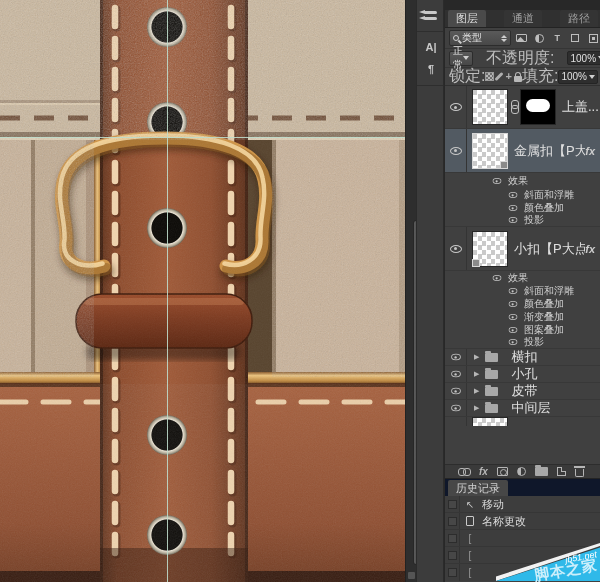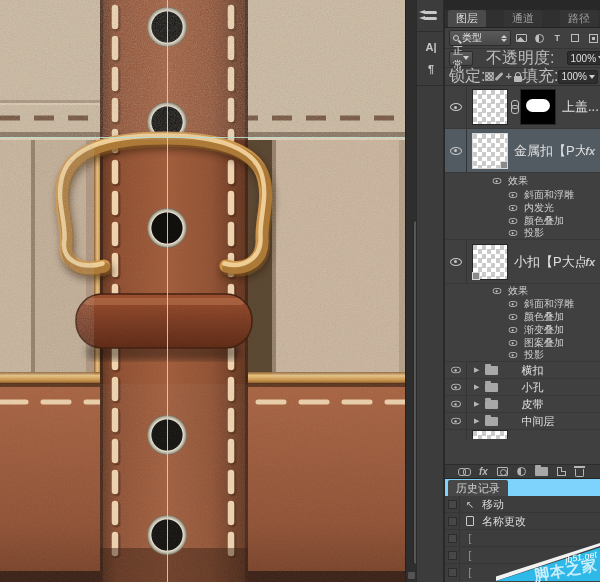--- a/index.html
+++ b/index.html
@@ -119,21 +119,21 @@
     font-size:10px; color:#cfcfcf; }
   .erow.sub { padding-left:62px; height:13px; }
   .erow .eye { transform:scale(0.72); }
 
   .grow { height:17px; display:flex; align-items:center; border-bottom:1px solid #383838; }
   .gtri { color:#b5b5b5; font-size:7px; margin-left:7px; flex:none; }
   .folder { width:13px; height:9px; background:#a8a8a8; border-radius:1px; position:relative;
     margin-left:6px; flex:none; }
   .folder::before { content:""; position:absolute; top:-2px; left:0; width:6px; height:2px;
     background:#a8a8a8; border-radius:1px 1px 0 0; }
-  .gname { margin-left:23px; font-size:11px; color:#e0e0e0; white-space:nowrap; }
+  .gname { margin-left:13px; font-size:13px; color:#e0e0e0; white-space:nowrap; }
   .partialrow { height:9px; display:flex; }
   .partialrow .strip { width:36px; height:9px; margin-left:27px;
     background:repeating-conic-gradient(#ffffff 0% 25%, #cacaca 0% 50%); background-size:9px 9px;
     border:1px solid #272727; border-bottom:none; }
 
   
   .lbar { height:14px; background:#3a3a3a; border-top:1px solid #2d2d2d;
     display:flex; align-items:center; gap:9px; padding-left:13px; }
   .lbar .chainh { width:12px; height:7px; position:relative; }
   .lbar .chainh::before, .lbar .chainh::after { content:""; position:absolute; top:0; width:6px; height:6px;
@@ -147,21 +147,21 @@
     background:linear-gradient(90deg,#b5b5b5 50%,transparent 50%); }
   .ic-newl { width:9px; height:9px; border:1px solid #b5b5b5; position:relative; }
   .ic-newl::after { content:""; position:absolute; right:-1px; top:-1px; width:4px; height:4px;
     background:#3a3a3a; border-left:1px solid #b5b5b5; border-bottom:1px solid #b5b5b5; }
   .ic-trash { width:9px; height:8px; border:1px solid #b5b5b5; border-top:none; border-radius:0 0 2px 2px;
     position:relative; margin-top:3px; }
   .ic-trash::before { content:""; position:absolute; left:-2px; top:-3px; width:11px; height:1.5px;
     background:#b5b5b5; }
 
   
-  .hheader { height:18px; background:#7dd3fc; display:flex; align-items:flex-end; padding-left:3px;
+  .hheader { height:18px; background:#0f172a; display:flex; align-items:flex-end; padding-left:3px;
     border-top:1px solid #242424; }
   .htab { height:16px; padding:0 8px; background:#474747; color:#d0d0d0; font-size:11px;
     display:flex; align-items:center; border-radius:2px 2px 0 0; }
   .hlist { background:#3d3d3d; height:85px; position:relative; }
   .hrow { height:17px; display:flex; align-items:center; border-bottom:1px solid #363636; }
   .hwell { width:15px; align-self:stretch; border-right:1px solid #333;
     display:flex; align-items:center; justify-content:center; }
   .hwell .sq { width:9px; height:9px; background:#474747; border:1px solid #2c2c2c; }
   .hic { width:16px; display:flex; align-items:center; justify-content:center;
     color:#c9c9c9; font-size:10px; margin-left:2px; }
@@ -442,24 +442,20 @@
       <div class="erow">
         <span class="eye"></span>
         <span>效果</span>
         </div>
       <div class="erow sub">
         <span class="eye"></span>
         <span>斜面和浮雕</span>
         </div>
       <div class="erow sub">
         <span class="eye"></span>
-        <span>内发光</span>
-        </div>
-      <div class="erow sub">
-        <span class="eye"></span>
         <span>颜色叠加</span>
         </div>
       <div class="erow sub" style="border-bottom:1px solid #383838">
         <span class="eye"></span>
         <span>投影</span>
         </div>
 
       <div class="lrow big" style="height:44px">
         <div class="eyewell">
             <span class="eye"></span>

